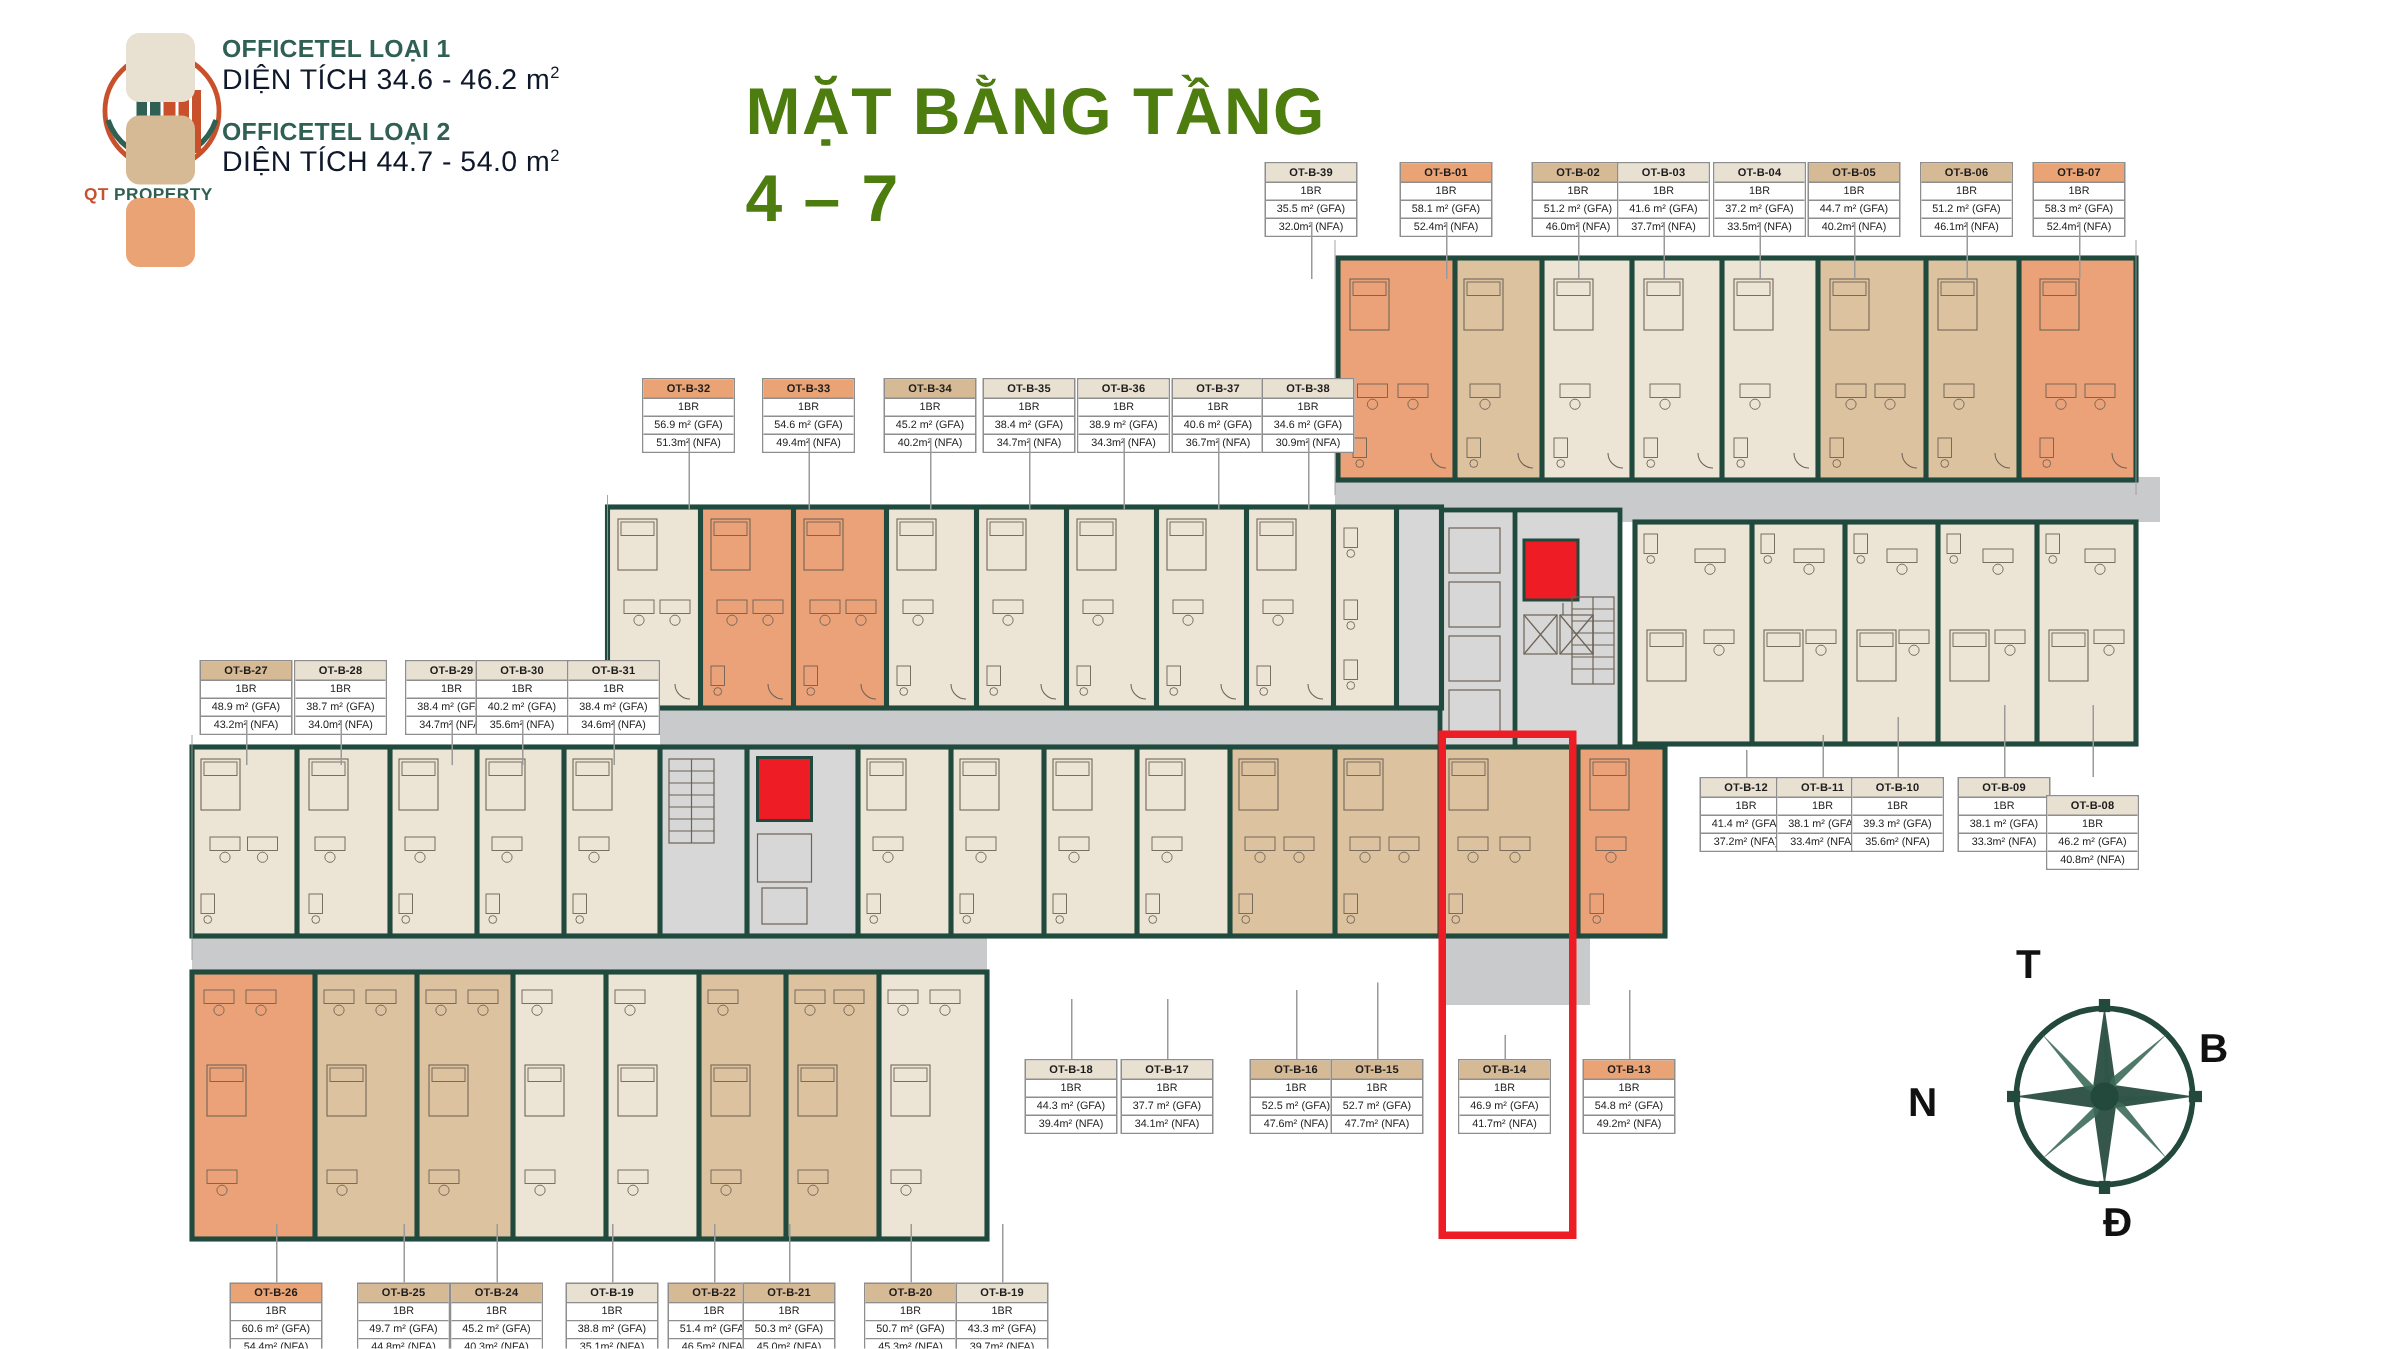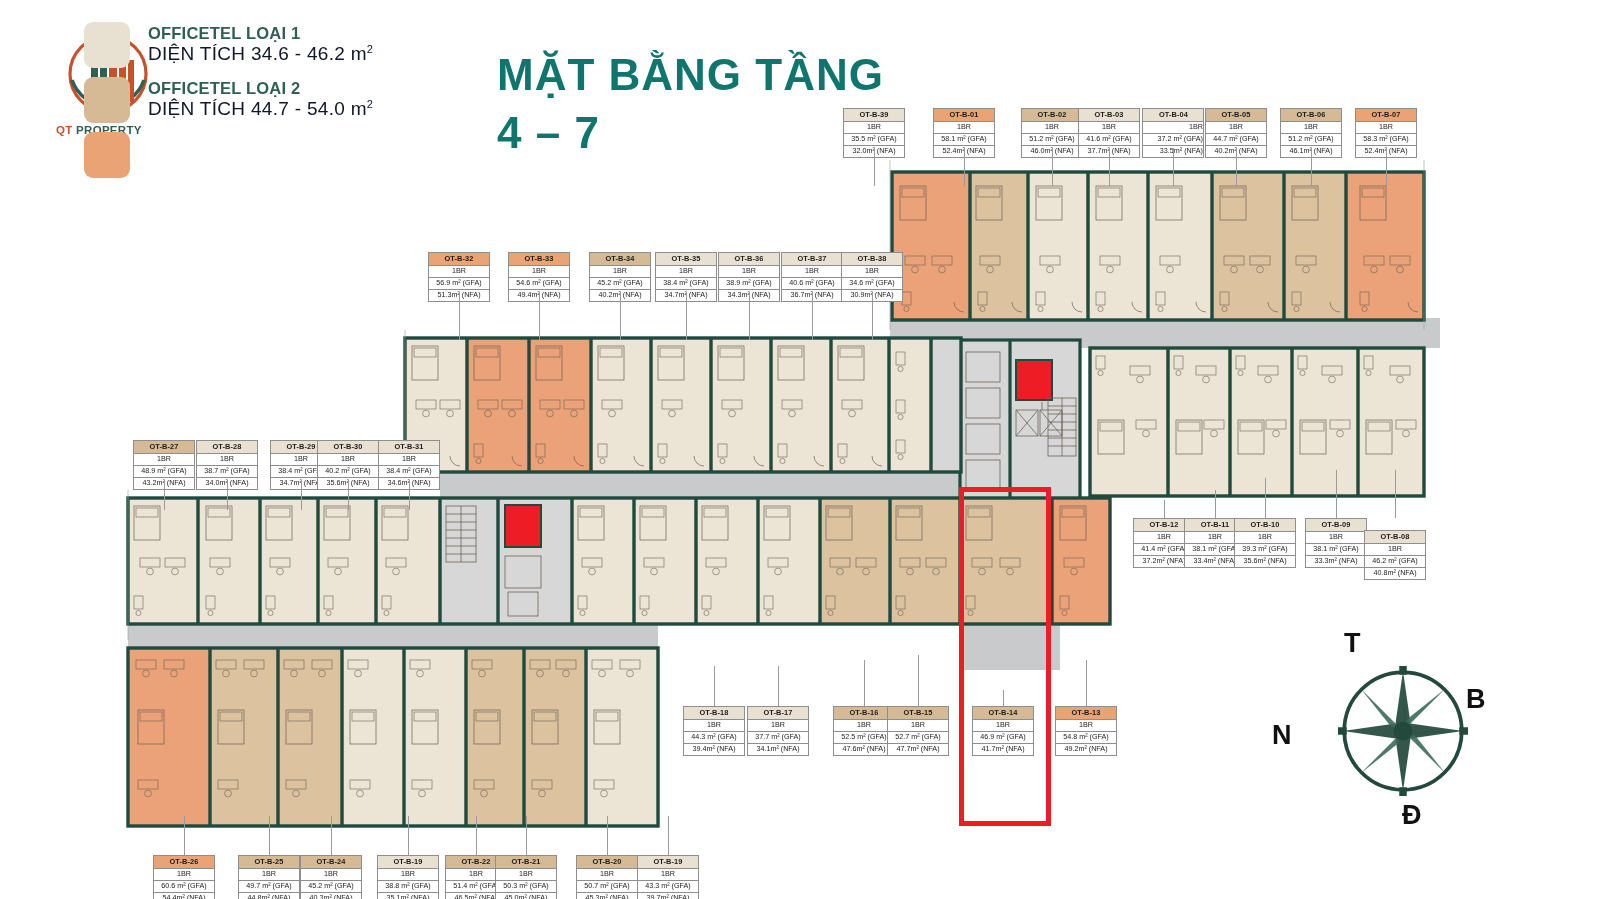--- a/index.html
+++ b/index.html
@@ -19,33 +19,33 @@
   .legend-txt .l2{font-size:19px;color:#0f172a;letter-spacing:.3px;line-height:1.2;}
   .legend-txt .l2 sup{font-size:11px;vertical-align:super;}
 
   
   #logo{left:62px;top:28px;width:92px;height:115px;}
   #logo .lname{position:absolute;left:-6px;top:96px;font-size:11.5px;font-weight:bold;letter-spacing:.3px;white-space:nowrap;}
   #logo .qt{color:#c8502b;}
   #logo .pr{color:#2f6053;}
 
   
-  #title{left:497px;top:46px;color:#0f766e;font-weight:bold;font-size:44px;line-height:1.32;letter-spacing:1px;}
+  #title{left:497px;top:46px;color:#4d7c0f;font-weight:bold;font-size:44px;line-height:1.32;letter-spacing:1px;}
 
   
   #compass{left:1318px;top:612px;width:180px;height:230px;}
   #compass .c{position:absolute;font-weight:bold;font-size:27px;color:#111;}
 
   
   #plan{left:0;top:0;width:1600px;height:899px;}
 
   
   .tag{position:absolute;width:62px;border:1px solid #8e8e8e;background:#fff;
        font-size:7.2px;color:#1c1c1c;text-align:center;line-height:1.42;box-sizing:border-box;}
-  .tag .hd{font-weight:bold;font-size:7.4px;padding:.5px 15px;border-bottom:1px solid #8e8e8e;letter-spacing:.1px;}
+  .tag .hd{font-weight:bold;font-size:7.4px;padding:.5px 0;border-bottom:1px solid #8e8e8e;letter-spacing:.1px;}
   .tag .br{border-bottom:1px solid #8e8e8e;padding:.5px 0;background:#fff;}
   .tag .g{border-bottom:1px solid #8e8e8e;padding:.5px 0;background:#fff;}
   .tag .n{padding:.5px 0;background:#fff;}
   .tag.t1 .hd{background:#e8e0d1;}
   .tag.t2 .hd{background:#d6b995;}
   .tag.t3 .hd{background:#e9a375;}
 
   .leader{position:absolute;background:#9a9a9a;width:1px;}
 
   
@@ -495,21 +495,21 @@
       <div class="n">46.0m² (NFA)</div>
     </div>
     <div class="leader" style="left: 1052px; top: 148px; height: 38px;"></div>
     <div class="tag t1" style="left: 1078px; top: 108px;">
       <div class="hd">OT-B-03</div>
       <div class="br">1BR</div>
       <div class="g">41.6 m² (GFA)</div>
       <div class="n">37.7m² (NFA)</div>
     </div>
     <div class="leader" style="left: 1109px; top: 148px; height: 38px;"></div>
-    <div class="tag t1" style="left: 1142px; top: 108px; text-align: right;">
+    <div class="tag t1" style="left: 1142px; top: 108px;">
       <div class="hd">OT-B-04</div>
       <div class="br">1BR</div>
       <div class="g">37.2 m² (GFA)</div>
       <div class="n">33.5m² (NFA)</div>
     </div>
     <div class="leader" style="left: 1173px; top: 148px; height: 38px;"></div>
     <div class="tag t2" style="left: 1205px; top: 108px;">
       <div class="hd">OT-B-05</div>
       <div class="br">1BR</div>
       <div class="g">44.7 m² (GFA)</div>

